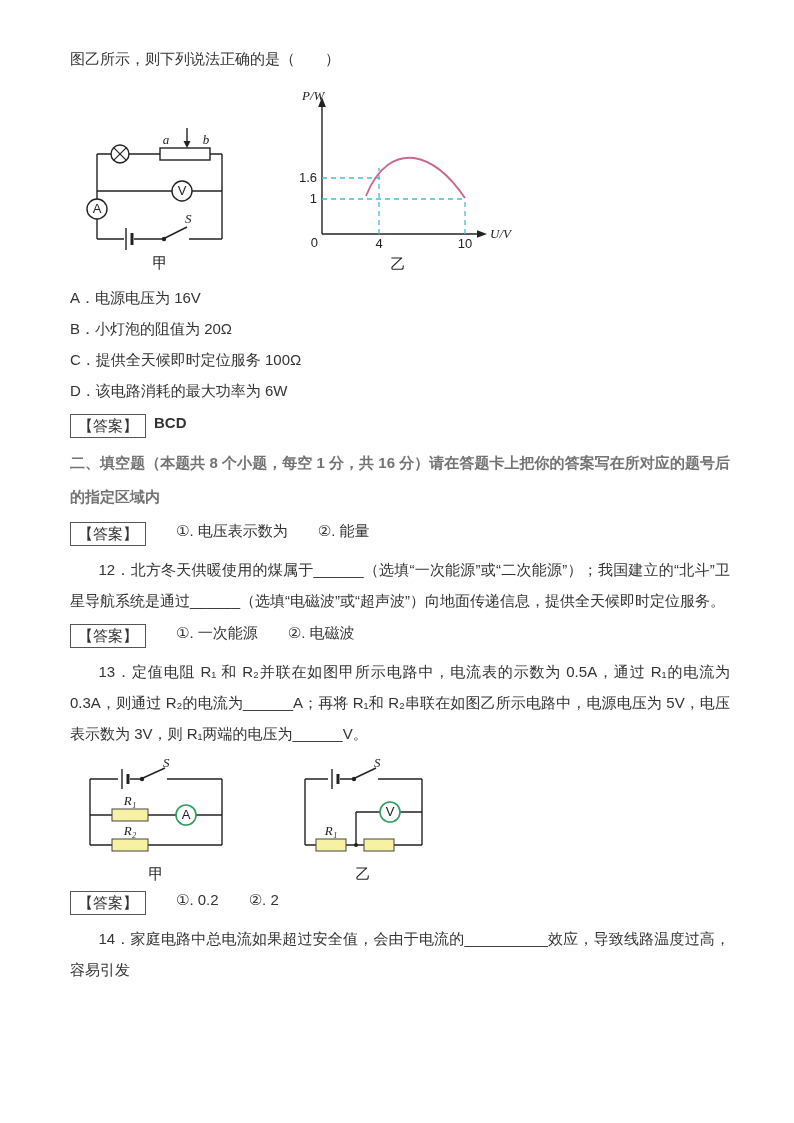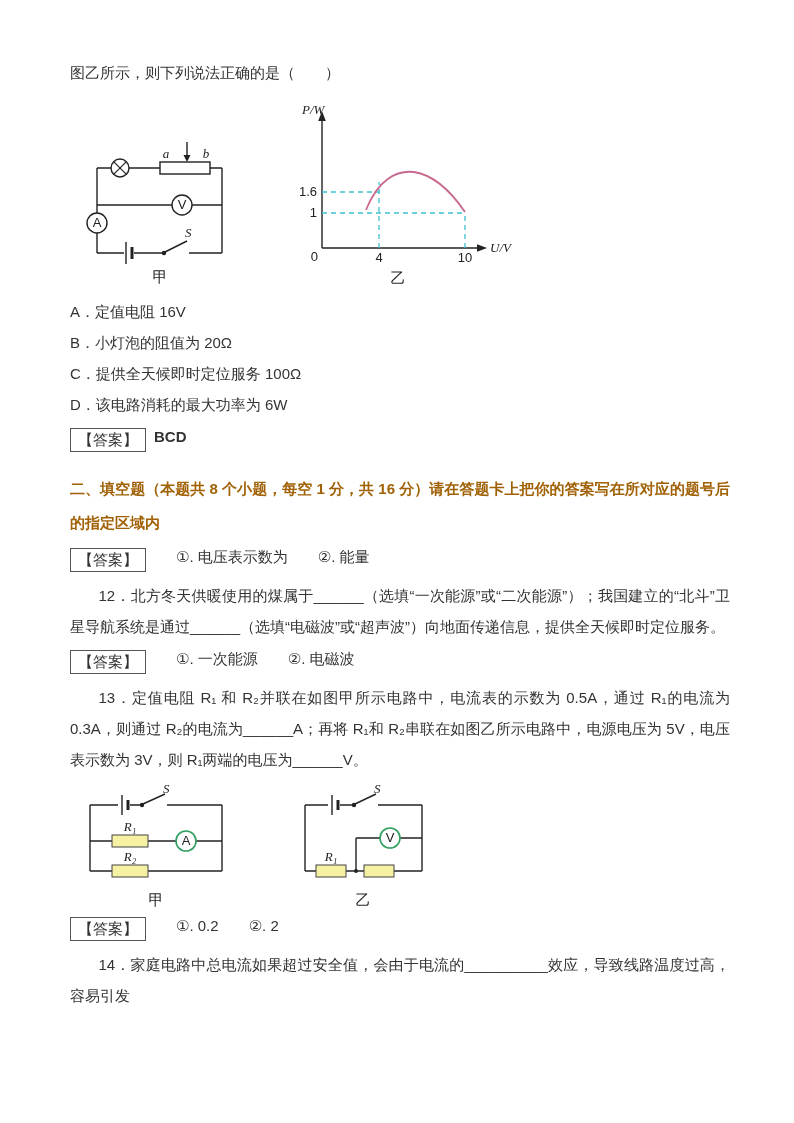--- a/index.html
+++ b/index.html
@@ -1,28 +1,28 @@
 <!DOCTYPE html>
 <html><head>
 <meta charset="utf-8">
 <style>
   html,body{margin:0;padding:0;}
   body{width:794px;height:1123px;background:#ffffff;overflow:hidden;color:#333;
        font-family:"Liberation Sans","DejaVu Sans",sans-serif;font-size:15px;}
-  .page{padding:62px 64px 0 70px;}
+  .page{padding:48px 64px 0 70px;}
   p{margin:0;}
   .stem{line-height:22px;}
   .figrow{display:flex;align-items:flex-start;gap:30px;margin:16px 0 6px 2px;}
   .figrow .circuit{margin-top:30px;}
   .options p{line-height:31px;}
   .ansrow{display:flex;align-items:flex-start;margin:8px 0;}
   .ansbox{border:1px solid #555;padding:2px 7px;display:inline-block;line-height:18px;}
   .ansval{margin-left:30px;}
   .ansval.tight{margin-left:8px;font-weight:bold;}
-  .section{font-weight:700;line-height:34px;margin-top:20px;text-align:justify;color:#a16207;}
+  .section{font-weight:700;line-height:34px;margin-top:8px;text-align:justify;color:#737373;}
   .q{line-height:31px;margin-top:5px;text-indent:1.9em;text-align:justify;}
   .figrow13{display:flex;align-items:flex-start;gap:38px;margin:8px 0 2px 2px;}
   svg text{font-family:"Liberation Sans","DejaVu Sans",sans-serif;fill:#222;font-size:13px;}
   svg text.var{font-family:"Liberation Serif","DejaVu Serif",serif;font-style:italic;}
   svg text.cap{font-size:15px;}
 </style>
 </head>
 <body>
 
 <div class="page">
@@ -79,21 +79,21 @@
       <text x="37" y="96" text-anchor="end">1.6</text>
       <text x="37" y="117" text-anchor="end">1</text>
       <text x="38" y="161" text-anchor="end">0</text>
       <text x="99" y="162" text-anchor="middle">4</text>
       <text x="185" y="162" text-anchor="middle">10</text>
       <text x="118" y="183" text-anchor="middle" class="cap">乙</text>
     </svg>
   </div>
 
   <div class="options">
-    <p>A．定值电阻 16V</p>
+    <p>A．电源电压为 16V</p>
     <p>B．小灯泡的阻值为 20Ω</p>
     <p>C．提供全天候即时定位服务 100Ω</p>
     <p>D．该电路消耗的最大功率为 6W</p>
   </div>
 
   <div class="ansrow">
     <span class="ansbox">【答案】</span>
     <span class="ansval tight">BCD</span>
   </div>
 

